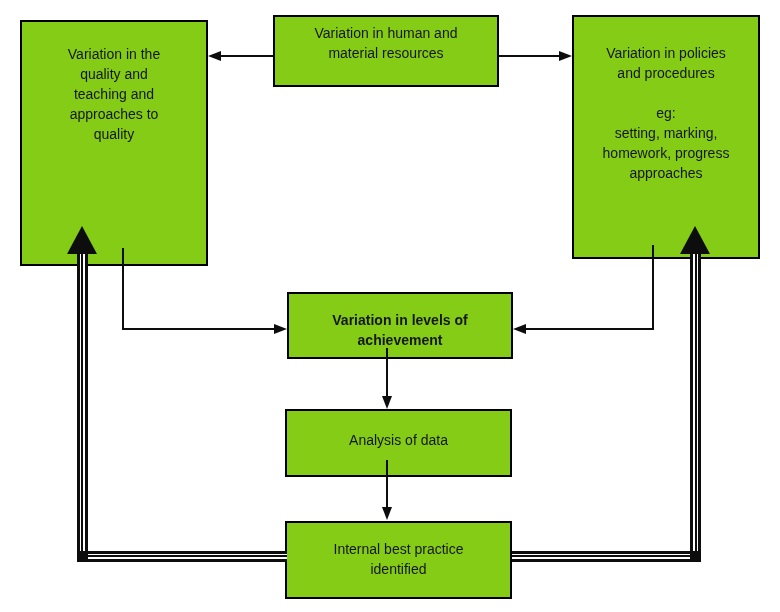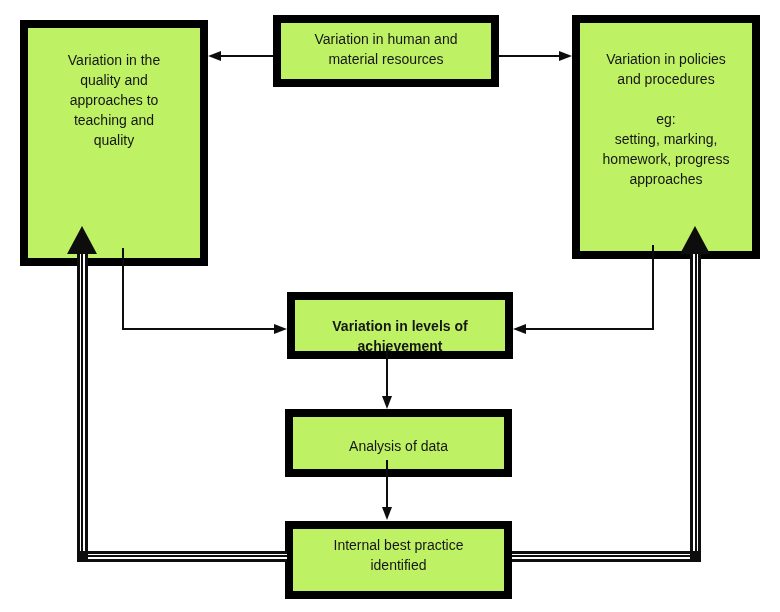--- a/index.html
+++ b/index.html
@@ -8,22 +8,22 @@
     width: 780px;
     height: 612px;
     background: #ffffff;
     font-family: "Liberation Sans", "DejaVu Sans", sans-serif;
     color: #161616;
     overflow: hidden;
   }
   .box {
     position: absolute;
     box-sizing: border-box;
-    background: #bef264;
-    border: 8px solid #000000;
+    background: #84cc16;
+    border: 2px solid #000000;
     text-align: center;
     font-size: 14px;
     line-height: 20px;
   }
   .box.bold { font-weight: bold; }
   .bline { min-height: 20px; white-space: nowrap; }
   .hline, .vline { position: absolute; background: #0d0d0d; }
   
   .ah { position: absolute; width: 0; height: 0; }
   .ah-left  { border-top: 5px solid transparent; border-bottom: 5px solid transparent; border-right: 13px solid #0d0d0d; }
@@ -53,22 +53,22 @@
   .tcorner { position: absolute; width: 11px; height: 11px; background: #0d0d0d; }
 </style>
 </head>
 <body>
 
 <div class="canvas">
 
   <div class="box" style="left:20px; top:20px; width:188px; height:246px; padding:22px 8px 0 8px;">
     <div class="bline">Variation in the</div>
     <div class="bline">quality and</div>
+    <div class="bline">teaching and</div>
     <div class="bline">approaches to</div>
-    <div class="bline">teaching and</div>
     <div class="bline">quality</div>
   </div>
 
   <div class="box" style="left:273px; top:15px; width:226px; height:72px; padding:6px 8px 0 8px;">
     <div class="bline">Variation in human and</div>
     <div class="bline">material resources</div>
   </div>
 
   <div class="box" style="left:572px; top:15px; width:188px; height:244px; padding:26px 8px 0 8px;text-align:center;">
     <div class="bline">Variation in policies</div>
@@ -82,21 +82,21 @@
 
   <div class="box bold" style="left:287px; top:292px; width:226px; height:67px; padding:16px 8px 3px 8px;">
     <div class="bline">Variation in levels of</div>
     <div class="bline">achievement</div>
   </div>
 
   <div class="box" style="left:285px; top:409px; width:227px; height:68px; padding:19px 8px 0 8px;">
     <div class="bline">Analysis of data</div>
   </div>
 
-  <div class="box" style="left:285px; top:521px; width:227px; height:78px; padding:6px 8px 0 8px;">
+  <div class="box" style="left:285px; top:521px; width:227px; height:78px; padding:16px 8px 0 8px;">
     <div class="bline">Internal best practice</div>
     <div class="bline">identified</div>
   </div>
 
   <div>
     <div class="hline" style="left:214px; top:55px; width:59px; height:2px;"></div>
     <div class="ah ah-left" style="left:208px; top:51px;"></div>
   </div>
 
   <div>

